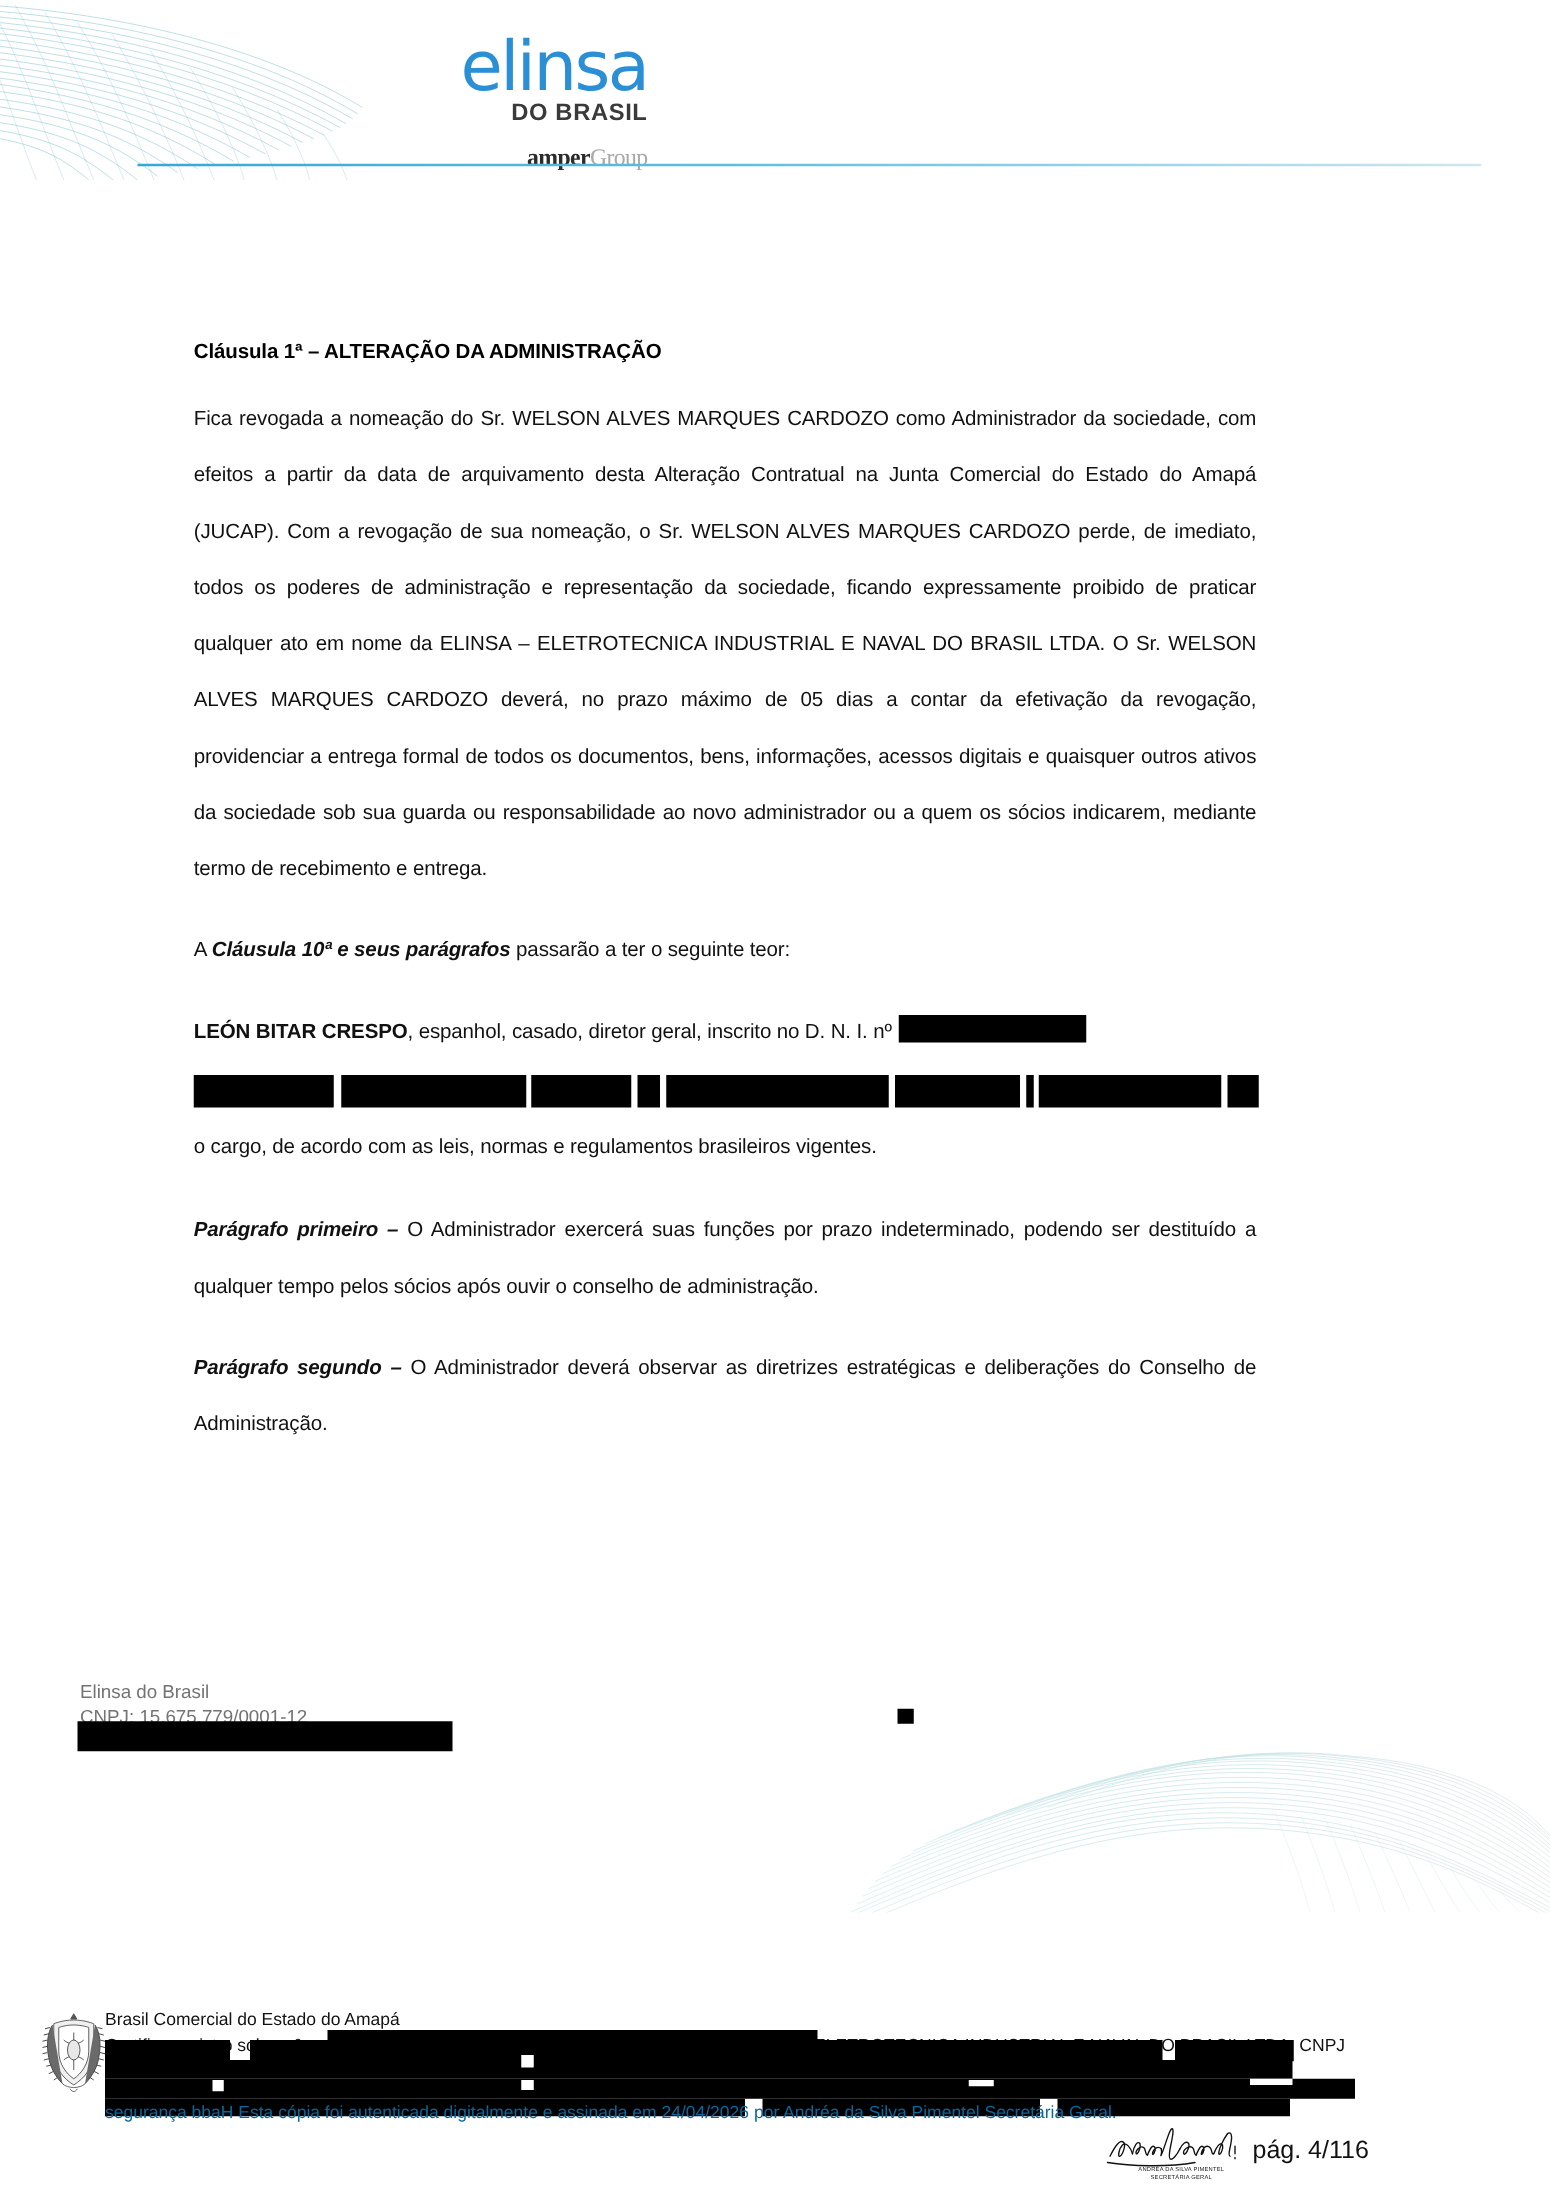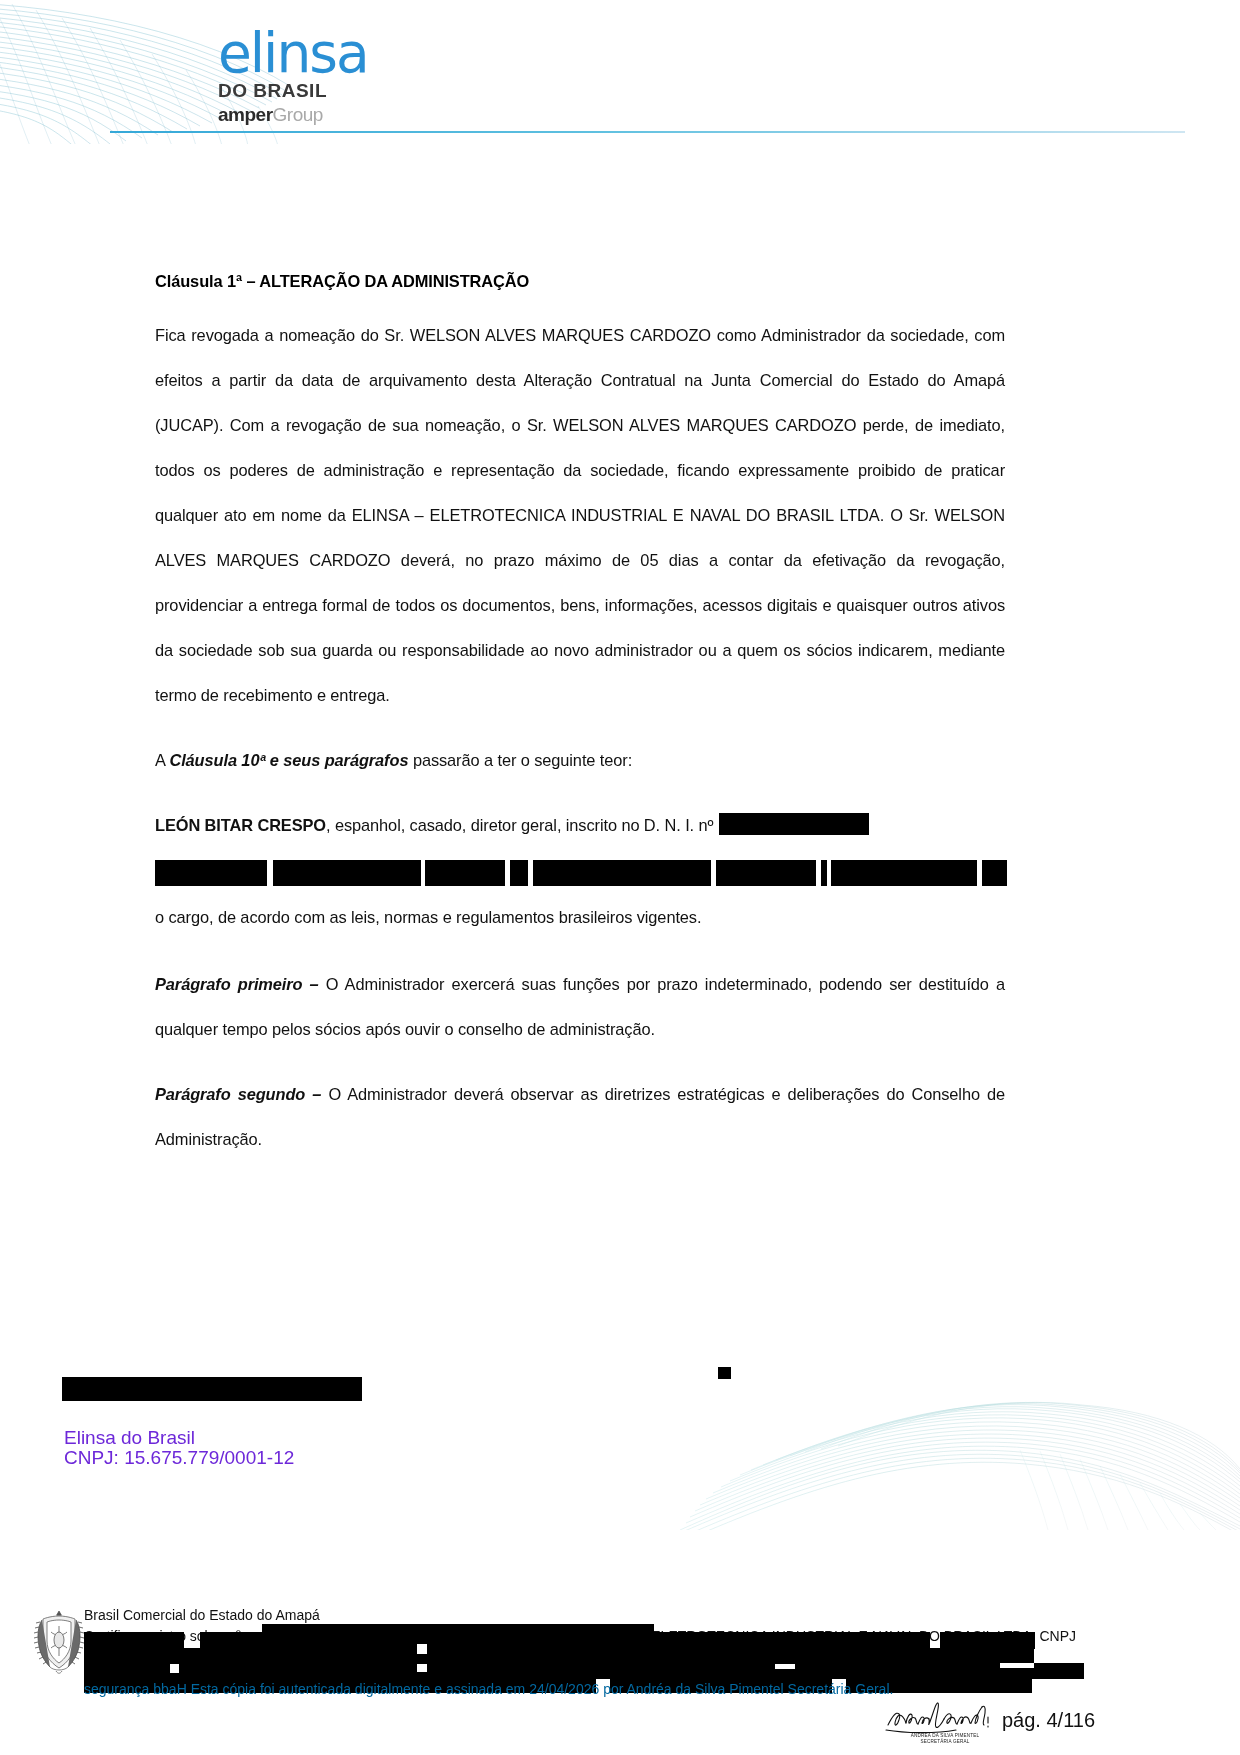--- a/index.html
+++ b/index.html
@@ -30,21 +30,21 @@
     position: absolute;
     left: -10px; top: -6px;
     width: 420px;
     height: 150px;
   }
   .logo-block {
     position: absolute;
     left: 218px;
     top: 26px;
     width: 300px;
-    text-align: left;
+    text-align: right;
   }
   .logo-elinsa {
     font-family: "DejaVu Sans", sans-serif;
     font-size: 55px;
     line-height: 55px;
     font-weight: 400;
     letter-spacing: -2px;
     color: #2a8fd4;
     height: 58px;
   }
@@ -54,22 +54,22 @@
     line-height: 21px;
     font-weight: bold;
     letter-spacing: 0.5px;
     color: #3a3a3a;
     margin-top: -4px;
   }
   .logo-amper {
     font-size: 19px;
     line-height: 21px;
     letter-spacing: -0.5px;
-    margin-top: 3px;
-    font-family: Liberation Sans, sans-serif;
+    margin-top: 15px;
+    font-family: Liberation Serif, serif;
   }
   .logo-amper .amper { color: #2b2b2b; font-weight: 600; }
   .logo-amper .group { color: #a9a9a9; font-weight: 400; }
   .header-rule {
     position: absolute;
     left: 110px;
     top: 131px;
     width: 1075px;
     height: 1.6px;
     background: linear-gradient(to right, #35a8d8 0%, #5ec0e0 45%, #cfe6f2 100%);
@@ -125,24 +125,24 @@
   .footer-wave {
     position: absolute;
     left: 380px;
     top: 1380px;
     width: 860px;
     height: 150px;
   }
   .footer-company {
     position: absolute;
     left: 64px;
-    top: 1428px;
-    font-size: 19px;
+    top: 1344px;
+    font-size: 15px;
     line-height: 20px;
-    color: #6d28d9;
+    color: #737373;
   }
   .footer-redact {
     position: absolute;
     left: 62px;
     top: 1377px;
     width: 300px;
     height: 24px;
     background: #000;
   }
   .footer-dot {

